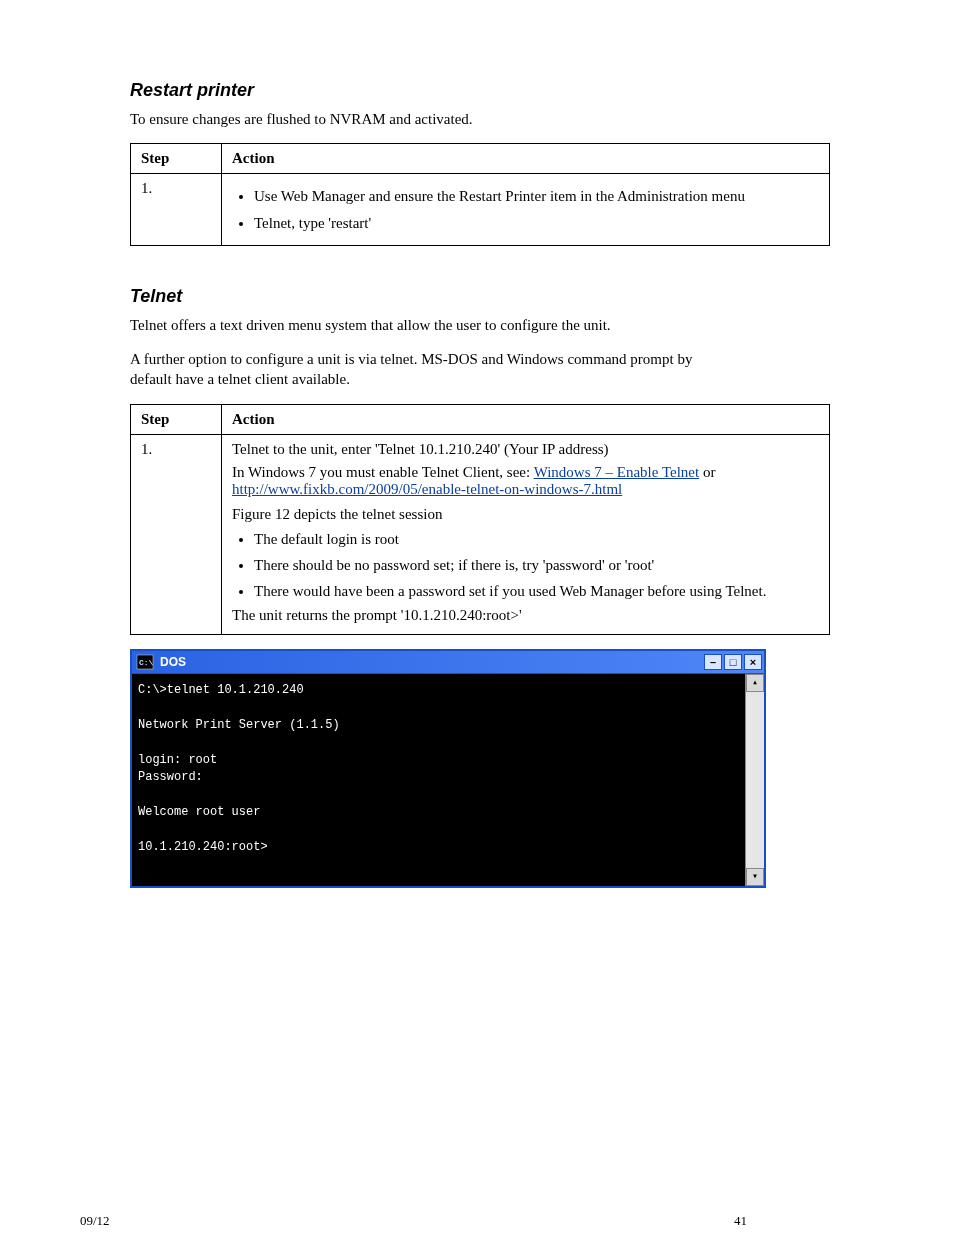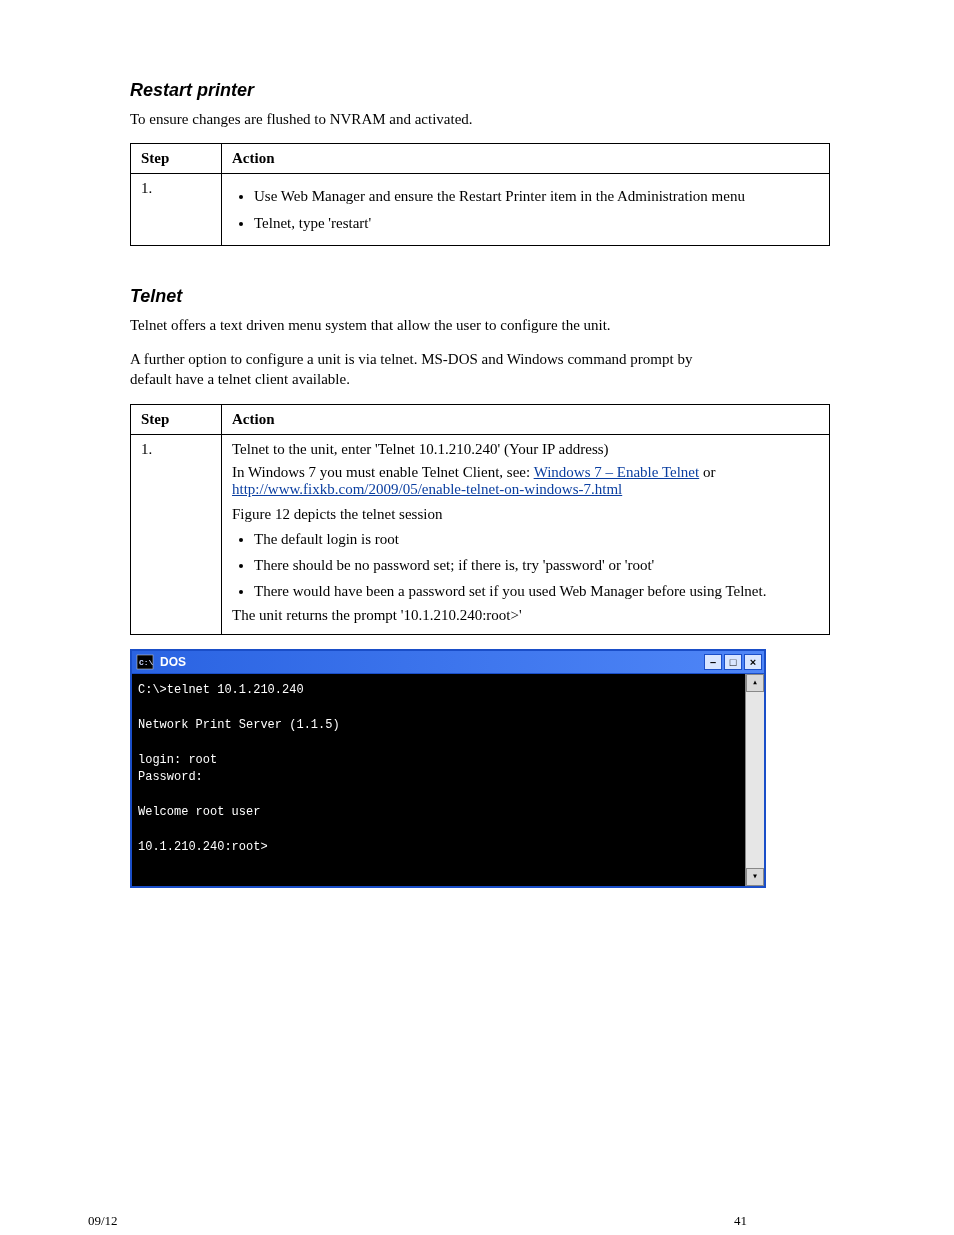--- a/index.html
+++ b/index.html
@@ -134,21 +134,21 @@
   .dos-scroll-track {
     flex: 1;
   }
   .footer {
     position: absolute;
     bottom: 22px;
     left: 0;
     width: 100%;
     font-size: 13px;
   }
-  .footer .left { position: absolute; left: 88px; }
+  .footer .left { position: absolute; left: 80px; }
   .footer .right { position: absolute; right: 91px; }
 </style>
 </head>
 <body>
 
 <div class="page">
 
   <div class="section-heading">Restart printer</div>
   <div class="body-text">To ensure changes are flushed to NVRAM and activated.</div>
 

